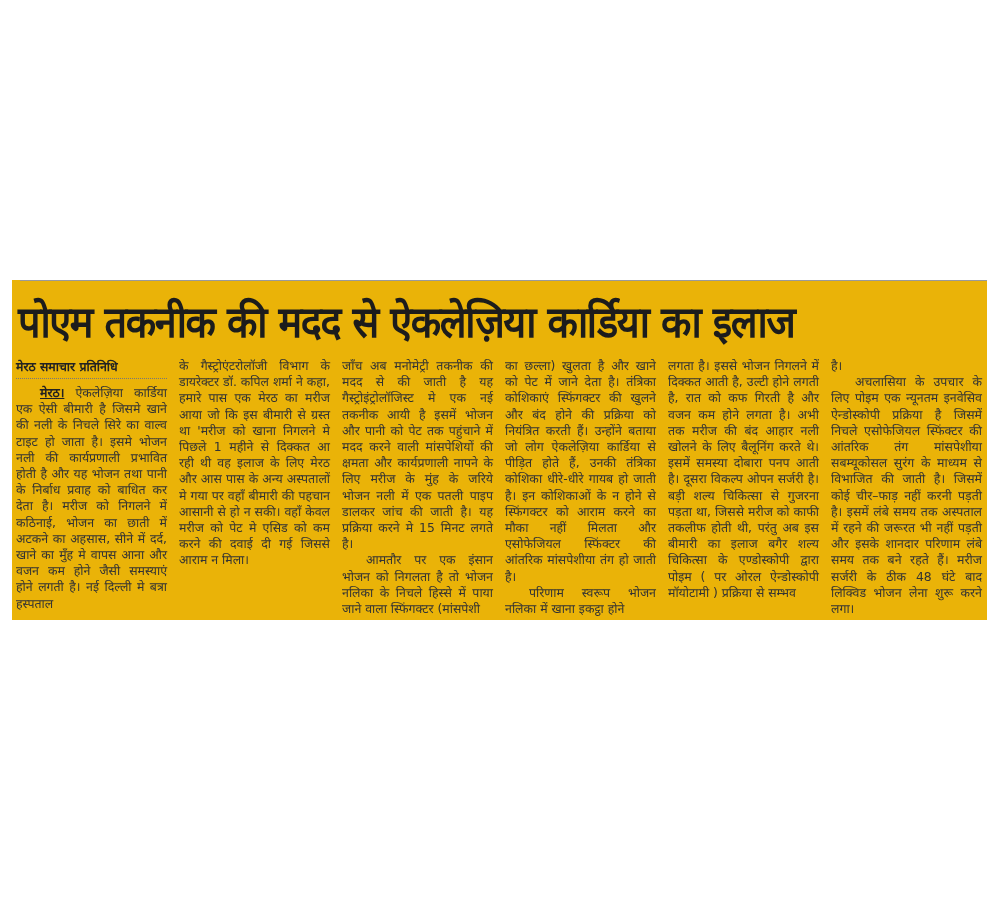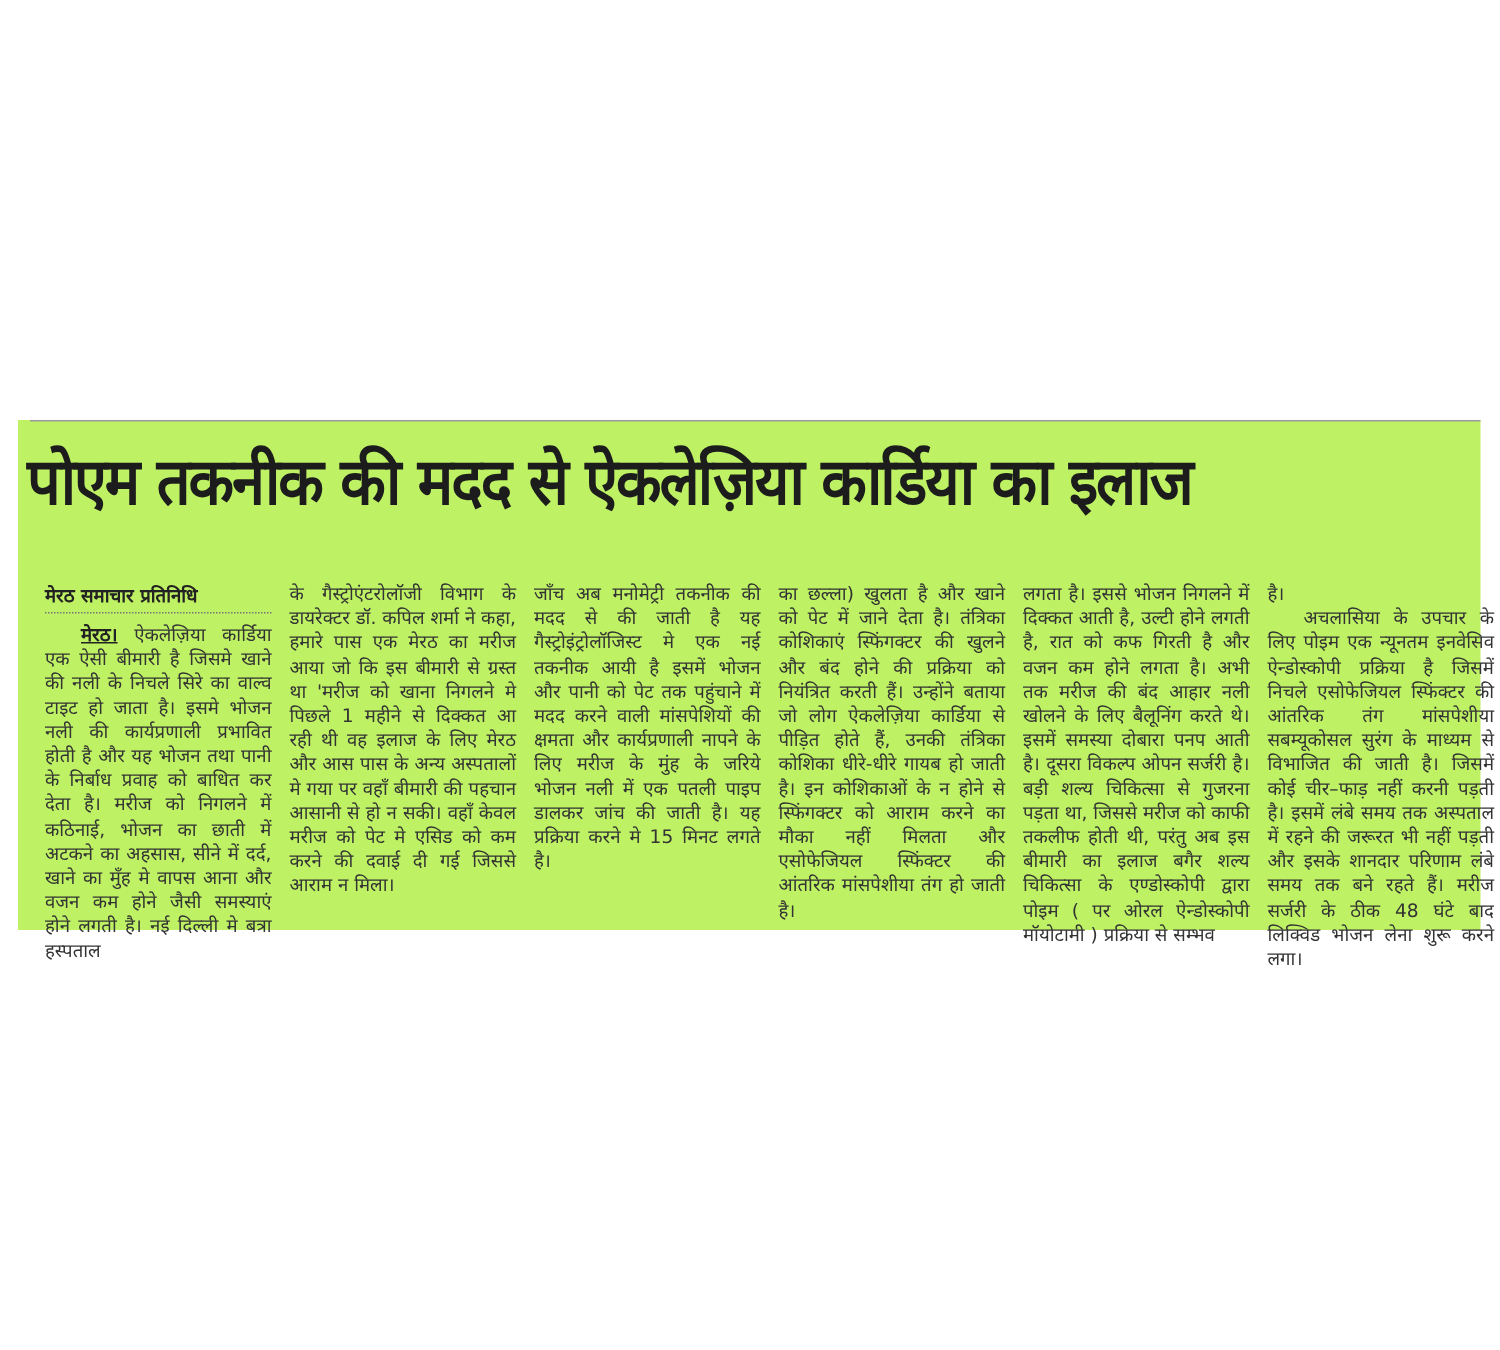--- a/index.html
+++ b/index.html
@@ -1,34 +1,34 @@
 <!DOCTYPE html>
 <html><head>
 <meta charset="utf-8">
 <style>
   html, body { margin: 0; padding: 0; }
   body {
     width: 1000px; height: 900px; background: #ffffff; position: relative; overflow: hidden;
     font-family: "DejaVu Sans", "Liberation Sans", sans-serif; color: #2a2a2a;
   }
   .clip {
-    position: absolute; left: 12px; top: 280px; width: 975px; height: 340px; background: #bef264;
+    position: absolute; left: 12px; top: 280px; width: 975px; height: 340px; background: #eab308;
   }
   .top-rule {
     position: absolute; left: 8px; right: 0; top: 0; height: 1px; background: #9a9a9a;
   }
   .headline {
     position: absolute; left: 6px; top: 14px; width: 970px; margin: 0;
     font-family: "DejaVu Sans", sans-serif; font-weight: bold; font-size: 43px;
     letter-spacing: -1.5px; line-height: 56px; color: #1c1c1c; white-space: nowrap;
     transform: scaleX(0.92); transform-origin: left center;
   }
   .columns {
-    position: absolute; left: 18px; top: 78px; width: 970px; height: 262px;
-    display: flex; gap: 12px; margin-top: 30px;
+    position: absolute; left: 4px; top: 78px; width: 970px; height: 262px;
+    display: flex; gap: 12px;
   }
   .col {
     width: 151px; flex: 0 0 151px; font-size: 12.4px; line-height: 16.2px;
     text-align: justify; color: #333;
   }
   .col p { margin: 0; }
   .col p.indent { text-indent: 24px; }
   .byline {
     font-weight: bold; font-size: 12.4px; line-height: 17px; color: #222;
     border-bottom: 1px dotted #777; padding-bottom: 3px; margin-bottom: 6px;
@@ -45,23 +45,25 @@
   <div class="columns">
     <div class="col">
       <div class="byline">मेरठ समाचार प्रतिनिधि</div>
       <p class="indent"><span class="dateline">मेरठ।</span> <span>ऐकलेज़िया कार्डिया एक ऐसी बीमारी है जिसमे खाने की नली के निचले सिरे का वाल्व टाइट हो जाता है। इसमे भोजन नली की कार्यप्रणाली प्रभावित होती है और यह भोजन तथा पानी के निर्बाध प्रवाह को बाधित कर देता है। मरीज को निगलने में कठिनाई, भोजन का छाती में अटकने का अहसास, सीने में दर्द, खाने का मुँह मे वापस आना और वजन कम होने जैसी समस्याएं होने लगती है। नई दिल्ली मे बत्रा हस्पताल</span></p>
     </div>
     <div class="col">
       <p>के गैस्ट्रोएंटरोलॉजी विभाग के डायरेक्टर डॉ. कपिल शर्मा ने कहा, हमारे पास एक मेरठ का मरीज आया जो कि इस बीमारी से ग्रस्त था 'मरीज को खाना निगलने मे पिछले 1 महीने से दिक्कत आ रही थी वह इलाज के लिए मेरठ और आस पास के अन्य अस्पतालों मे गया पर वहाँ बीमारी की पहचान आसानी से हो न सकी। वहाँ केवल मरीज को पेट मे एसिड को कम करने की दवाई दी गई जिससे आराम न मिला।</p>
     </div>
     <div class="col">
       <p>जाँच अब मनोमेट्री तकनीक की मदद से की जाती है यह गैस्ट्रोइंट्रोलॉजिस्ट मे एक नई तकनीक आयी है इसमें भोजन और पानी को पेट तक पहुंचाने में मदद करने वाली मांसपेशियों की क्षमता और कार्यप्रणाली नापने के लिए मरीज के मुंह के जरिये भोजन नली में एक पतली पाइप डालकर जांच की जाती है। यह प्रक्रिया करने मे 15 मिनट लगते है।</p>
+      <p class="indent">आमतौर पर एक इंसान भोजन को निगलता है तो भोजन नलिका के निचले हिस्से में पाया जाने वाला स्फिंगक्टर (मांसपेशी</p>
     </div>
     <div class="col">
       <p>का छल्ला) खुलता है और खाने को पेट में जाने देता है। तंत्रिका कोशिकाएं स्फिंगक्टर की खुलने और बंद होने की प्रक्रिया को नियंत्रित करती हैं। उन्होंने बताया जो लोग ऐकलेज़िया कार्डिया से पीड़ित होते हैं, उनकी तंत्रिका कोशिका धीरे-धीरे गायब हो जाती है। इन कोशिकाओं के न होने से स्फिंगक्टर को आराम करने का मौका नहीं मिलता और एसोफेजियल स्फिंक्टर की आंतरिक मांसपेशीया तंग हो जाती है।</p>
+      <p class="indent">परिणाम स्वरूप भोजन नलिका में खाना इकट्ठा होने</p>
     </div>
     <div class="col">
       <p>लगता है। इससे भोजन निगलने में दिक्कत आती है, उल्टी होने लगती है, रात को कफ गिरती है और वजन कम होने लगता है। अभी तक मरीज की बंद आहार नली खोलने के लिए बैलूनिंग करते थे। इसमें समस्या दोबारा पनप आती है। दूसरा विकल्प ओपन सर्जरी है।बड़ी शल्य चिकित्सा से गुजरना पड़ता था, जिससे मरीज को काफी तकलीफ होती थी, परंतु अब इस बीमारी का इलाज बगैर शल्य चिकित्सा के एण्डोस्कोपी द्वारा पोइम ( पर ओरल ऐन्डोस्कोपी मॉयोटामी ) प्रक्रिया से सम्भव</p>
     </div>
     <div class="col">
       <p>है।</p>
       <p class="indent">अचलासिया के उपचार के लिए पोइम एक न्यूनतम इनवेसिव ऐन्डोस्कोपी प्रक्रिया है जिसमें निचले एसोफेजियल स्फिंक्टर की आंतरिक तंग मांसपेशीया सबम्यूकोसल सुरंग के माध्यम से विभाजित की जाती है। जिसमें कोई चीर–फाड़ नहीं करनी पड़ती है। इसमें लंबे समय तक अस्पताल में रहने की जरूरत भी नहीं पड़ती और इसके शानदार परिणाम लंबे समय तक बने रहते हैं। मरीज सर्जरी के ठीक 48 घंटे बाद लिक्विड भोजन लेना शुरू करने लगा।</p>
     </div>
   </div>
 </div>

